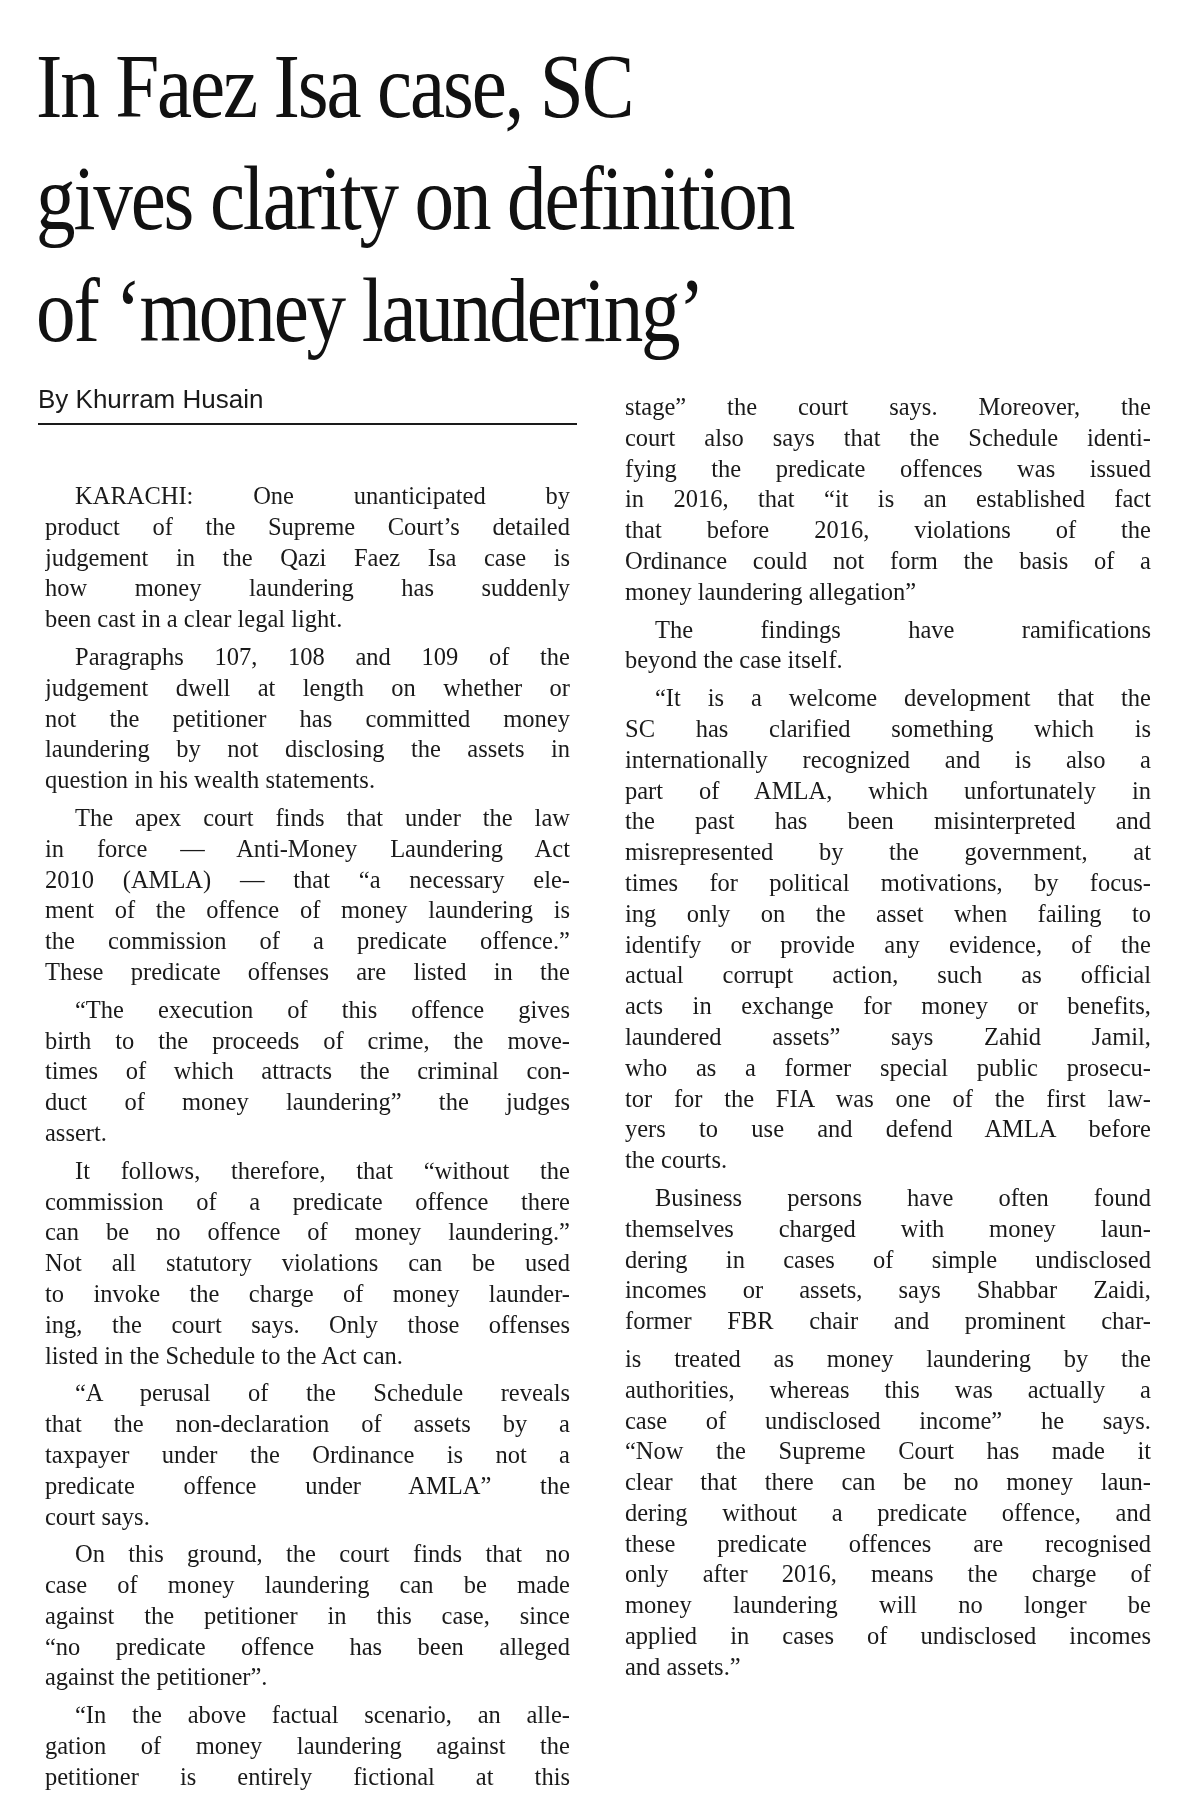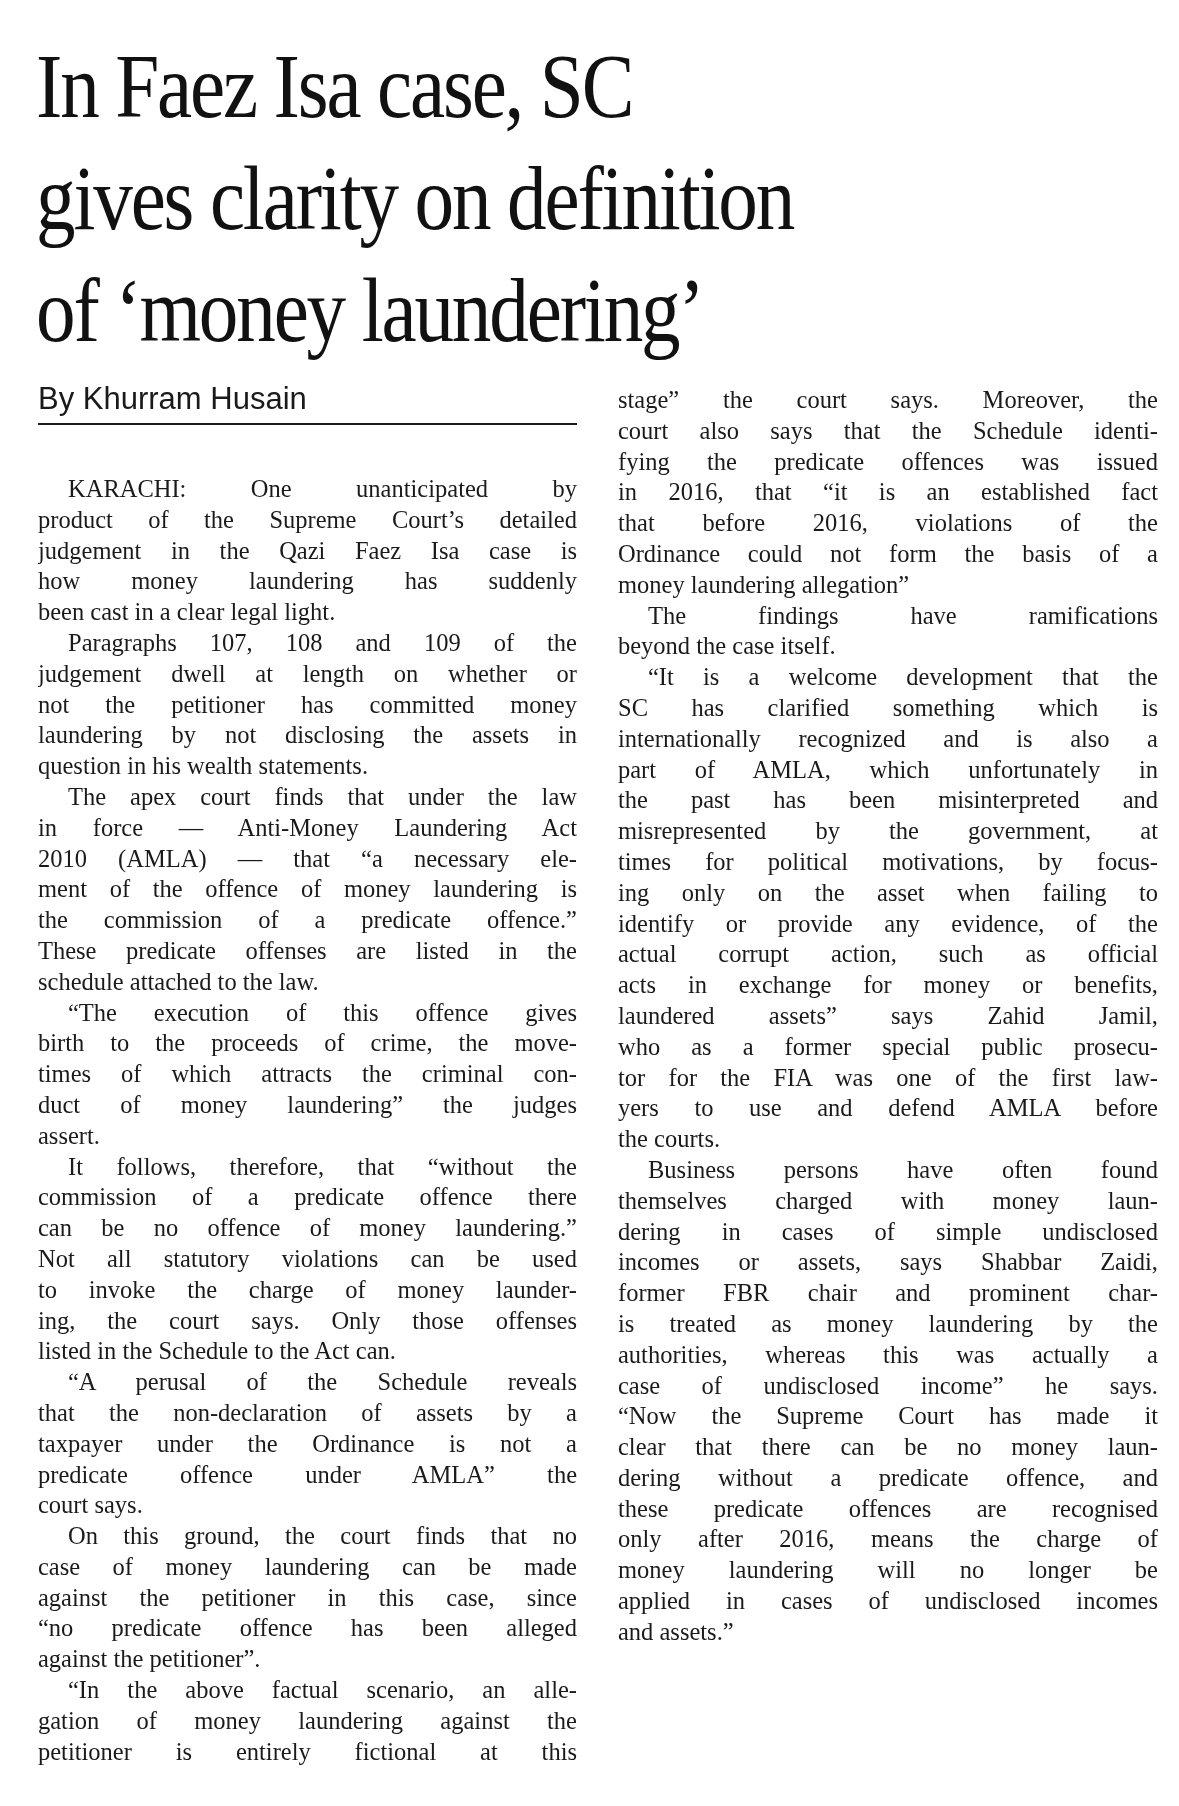--- a/index.html
+++ b/index.html
@@ -31,21 +31,21 @@
     }
     .headline .hl-line {
       display: block;
       white-space: nowrap;
     }
     .byline {
       position: absolute;
       left: 38px;
       top: 382px;
       font-family: "Liberation Sans", "DejaVu Sans", sans-serif;
-      font-size: 31px;
+      font-size: 26px;
       line-height: 34px;
       color: #1a1a1a;
     }
     .byline-rule {
       position: absolute;
       left: 38px;
       top: 423px;
       width: 539px;
       height: 2px;
       background: #1a1a1a;
@@ -60,21 +60,21 @@
       left: 38px;
       top: 474px;
       width: 539px;
     }
     .col-right {
       left: 618px;
       top: 385px;
       width: 540px;
     }
     .para {
-      margin: 0;
+      margin: 7px;
     }
     .line {
       display: block;
       height: 30.8px;
       line-height: 30.8px;
       text-align: justify;
       text-align-last: justify;
       white-space: nowrap;
       overflow: hidden;
     }
@@ -112,21 +112,20 @@
       <span class="line">laundering by not disclosing the assets in</span>
       <span class="line last">question in his wealth statements.</span>
     </div>
     <div class="para">
       <span class="line indent">The apex court finds that under the law</span>
       <span class="line">in force — Anti-Money Laundering Act</span>
       <span class="line">2010 (AMLA) — that “a necessary ele-</span>
       <span class="line">ment of the offence of money laundering is</span>
       <span class="line">the commission of a predicate offence.”</span>
       <span class="line">These predicate offenses are listed in the</span>
-      <span class="line last">schedule attached to the law.</span>
     </div>
     <div class="para">
       <span class="line indent">“The execution of this offence gives</span>
       <span class="line">birth to the proceeds of crime, the move-</span>
       <span class="line">times of which attracts the criminal con-</span>
       <span class="line">duct of money laundering” the judges</span>
       <span class="line last">assert.</span>
     </div>
     <div class="para">
       <span class="line indent">It follows, therefore, that “without the</span>

